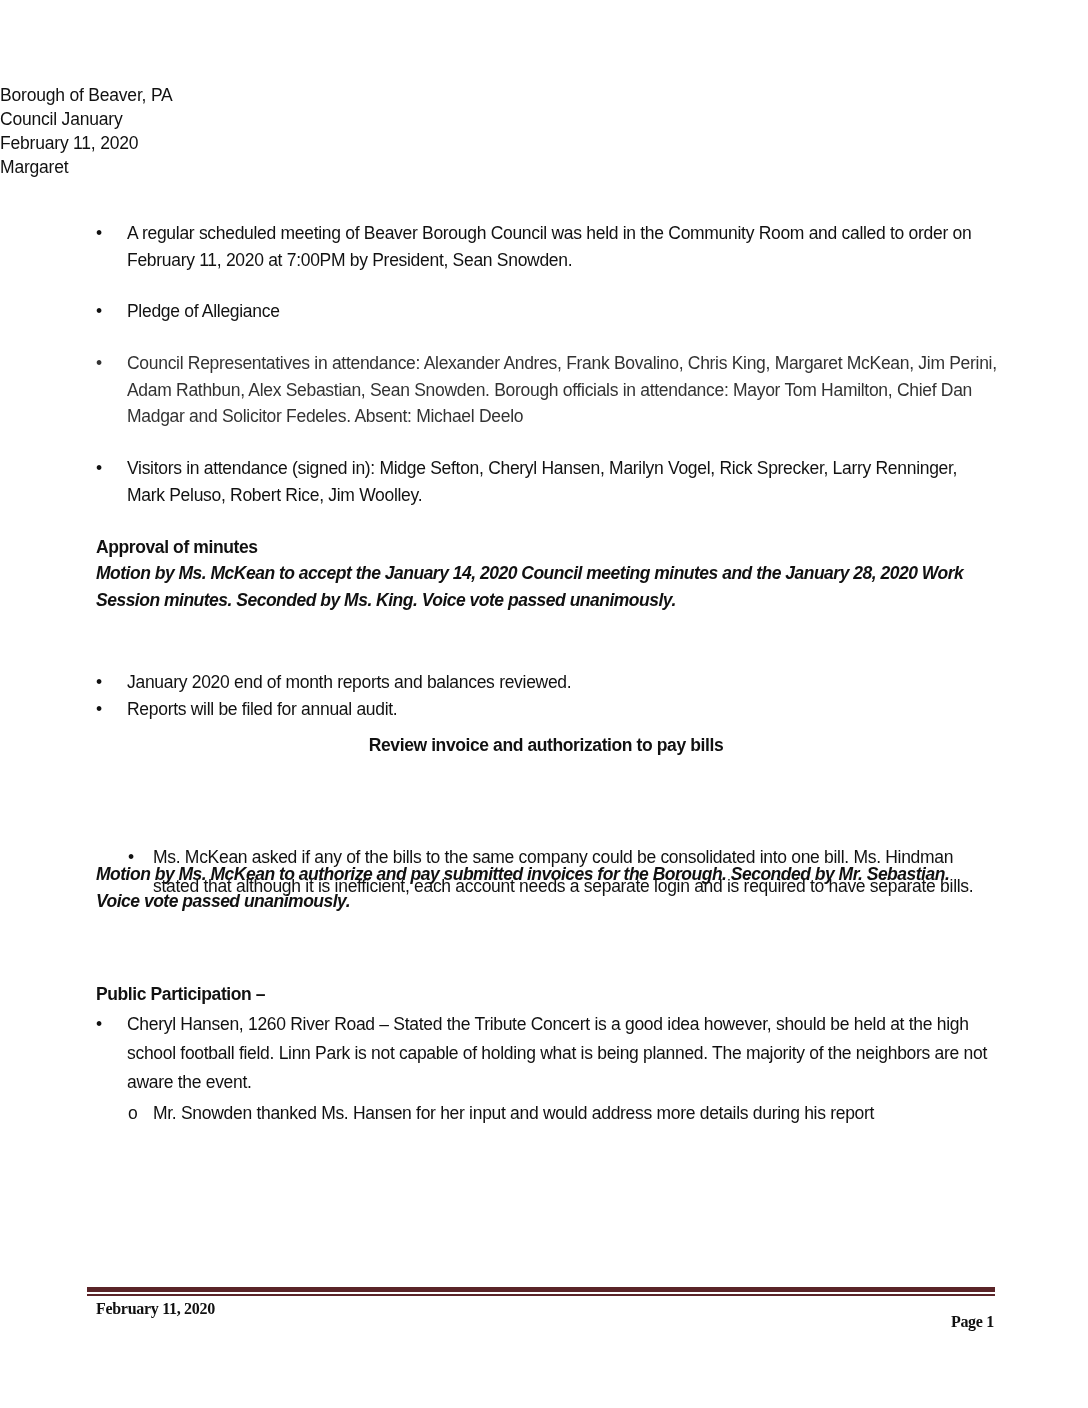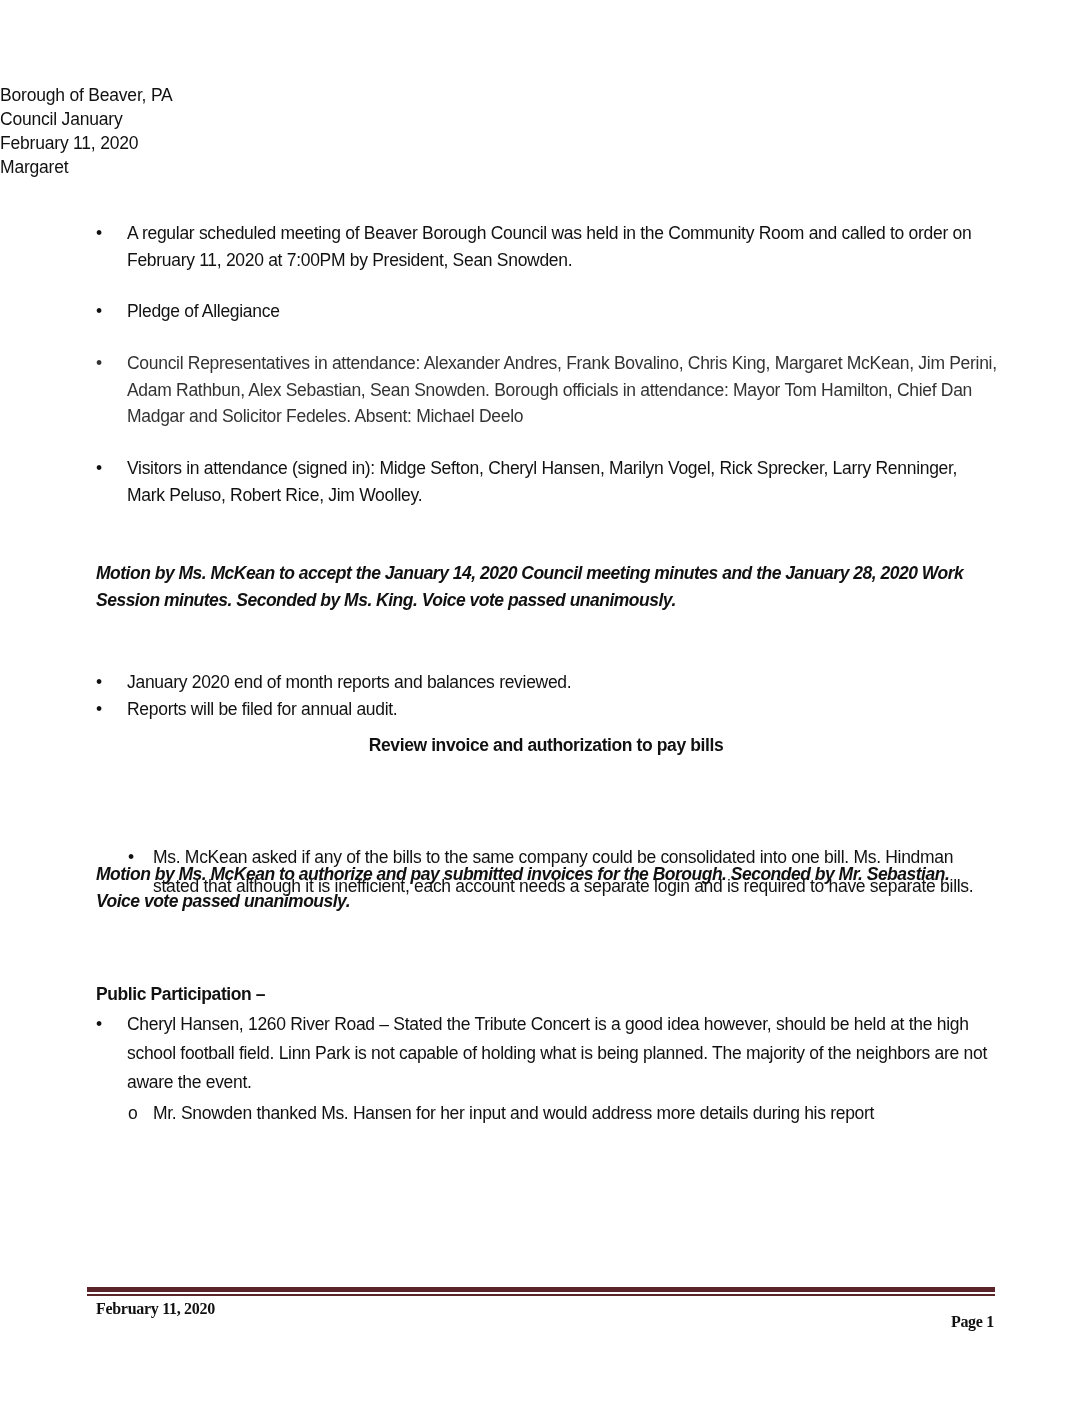--- a/index.html
+++ b/index.html
@@ -55,20 +55,21 @@
   <div class="bul light" style="top:350px;">
     <span class="dot">•</span>
     <span class="txt">Council Representatives in attendance: Alexander Andres, Frank Bovalino, Chris King, Margaret McKean, Jim Perini, Adam Rathbun, Alex Sebastian, Sean Snowden.  Borough officials in attendance:  Mayor Tom Hamilton, Chief Dan Madgar and Solicitor Fedeles.  Absent: Michael Deelo</span>
   </div>
 
   <div class="bul" style="top:455px;">
     <span class="dot">•</span>
     <span class="txt">Visitors in attendance (signed in):  Midge Sefton, Cheryl Hansen, Marilyn Vogel, Rick Sprecker, Larry Renninger, Mark Peluso, Robert Rice, Jim Woolley.</span>
   </div>
 
+  <div class="block heading" style="top:534px;">Approval of minutes</div>
   <div class="block motion" style="top:560px;">Motion by Ms. McKean to accept the January 14, 2020 Council meeting minutes and the January 28, 2020 Work Session minutes.  Seconded by Ms. King. Voice vote passed unanimously.</div>
 
   <div class="bul" style="top:669px;">
     <span class="dot">•</span>
     <span class="txt">January 2020 end of month reports and balances reviewed.</span>
   </div>
   <div class="bul" style="top:696px;">
     <span class="dot">•</span>
     <span class="txt">Reports will be filed for annual audit.</span>
   </div>

